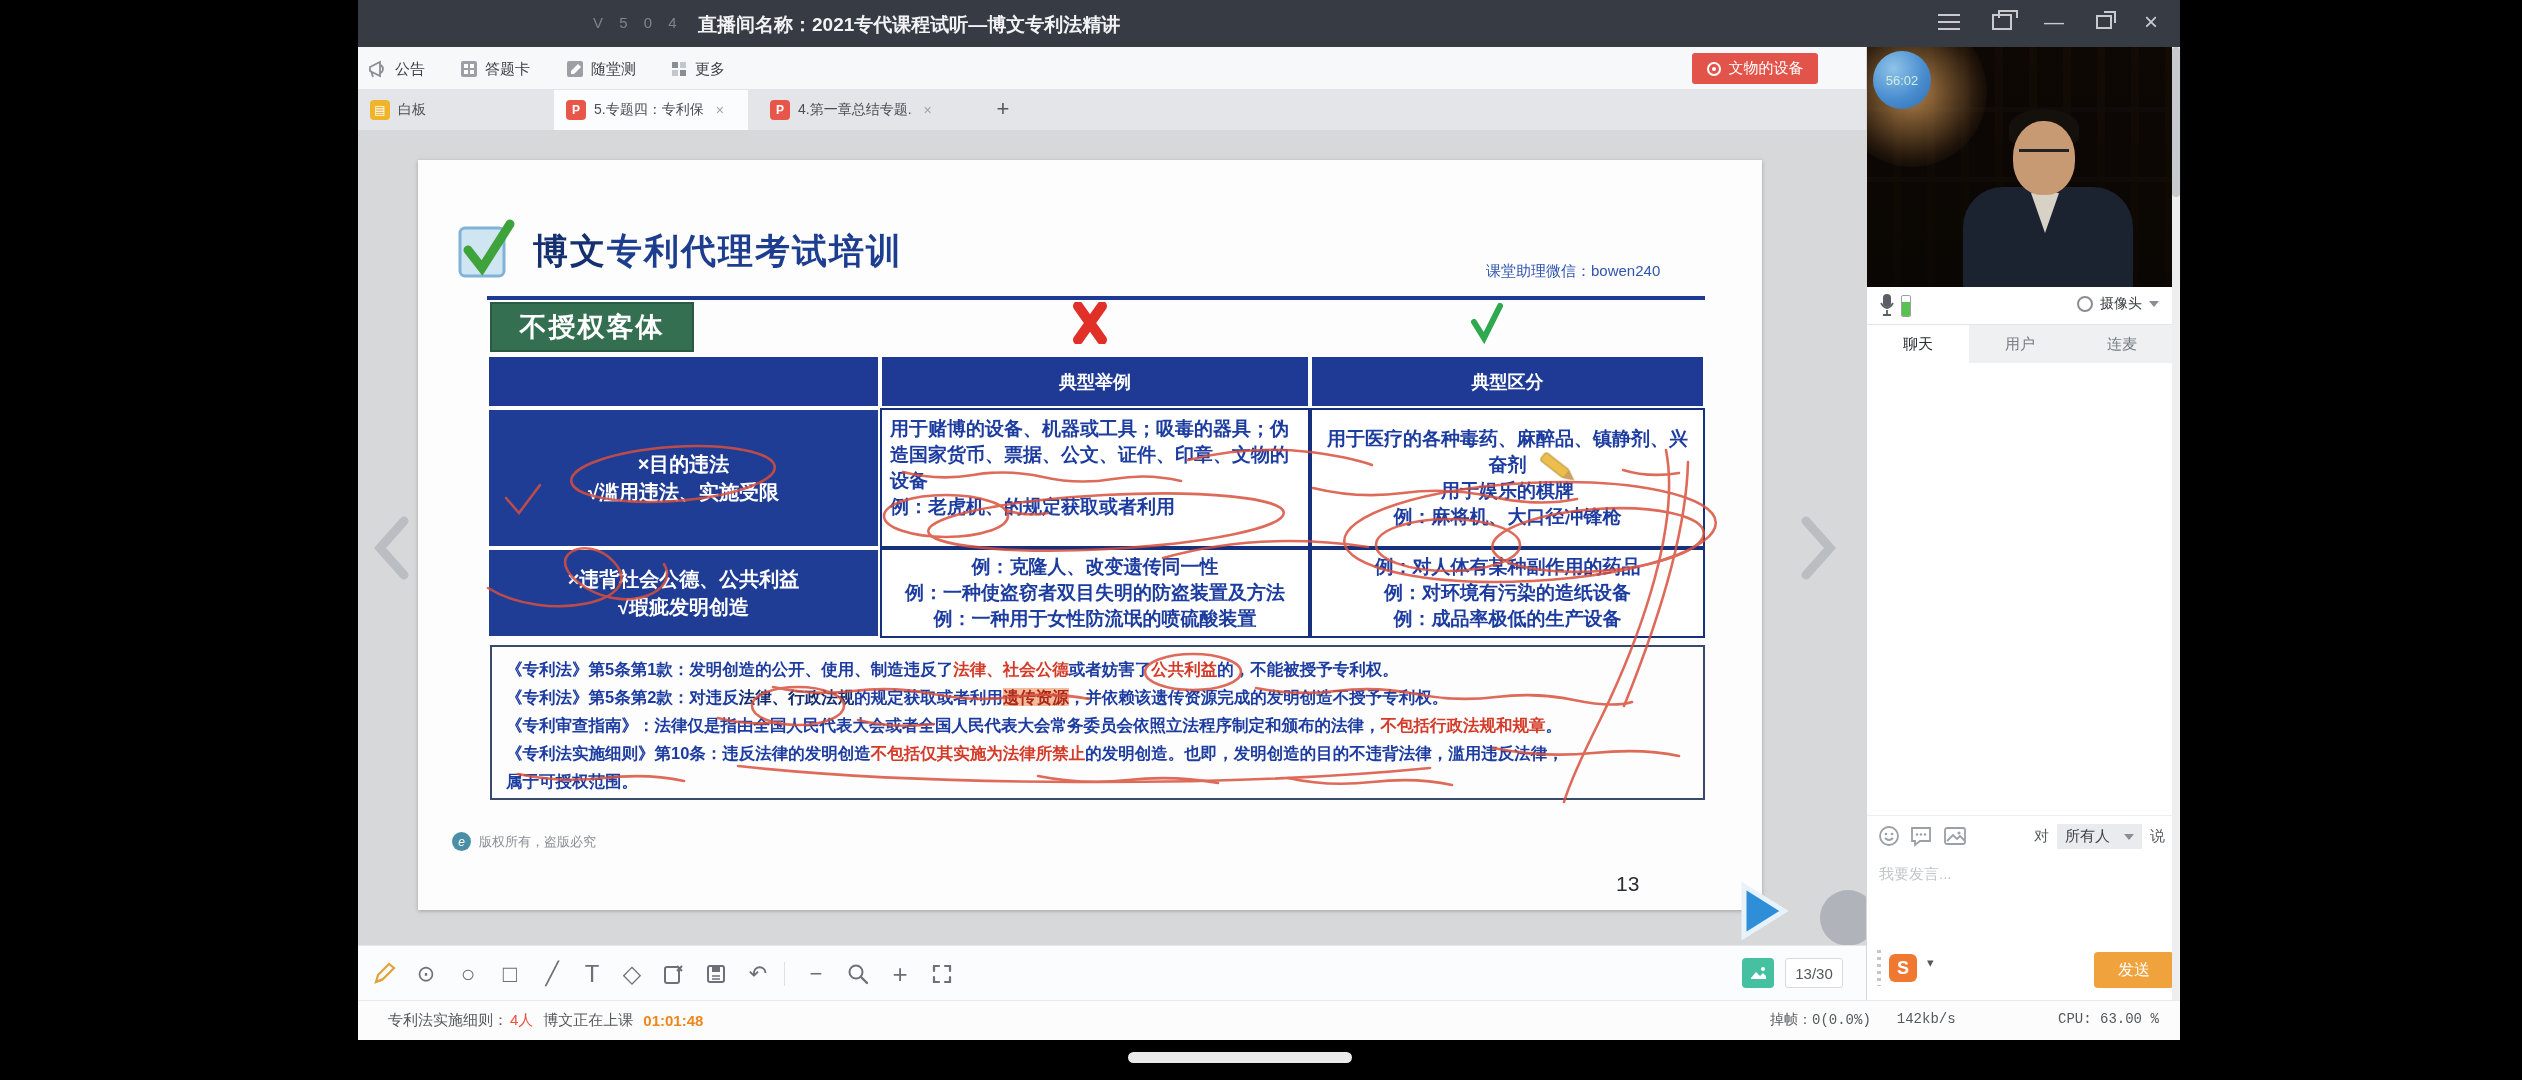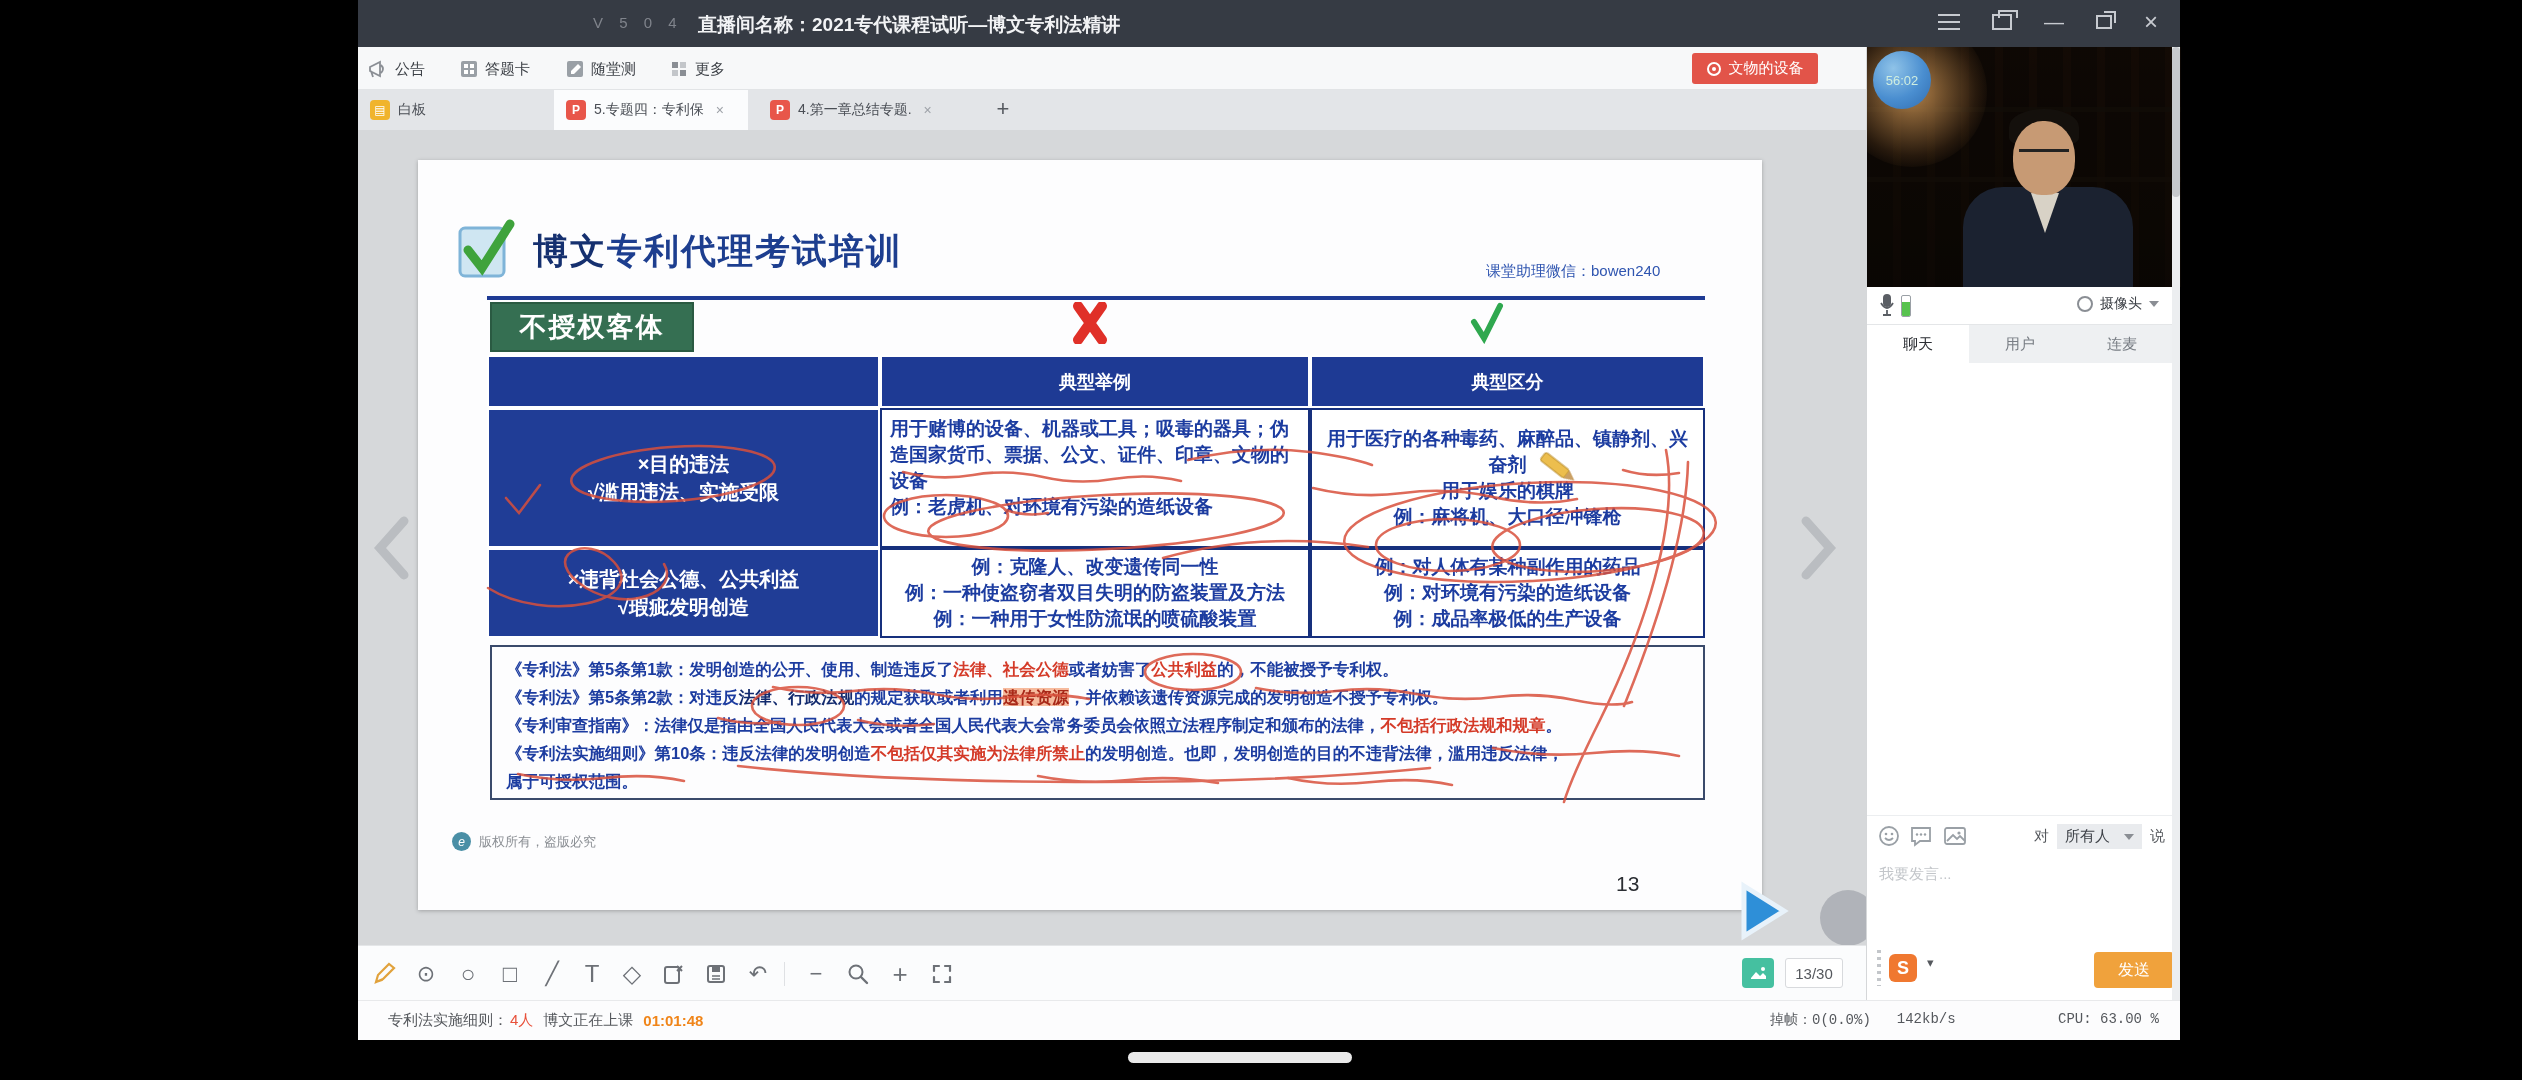--- a/index.html
+++ b/index.html
@@ -268,21 +268,21 @@
             <div class="tc c2 hdr">典型举例</div>
             <div class="tc c3 hdr">典型区分</div>
           </div>
           <div class="trow r1">
             <div class="tc c1">
               <div class="leftcell-line">×目的违法</div>
               <div class="leftcell-line">√滥用违法、实施受限</div>
             </div>
             <div class="tc c2 cellblue">
               <div>用于赌博的设备、机器或工具；吸毒的器具；伪造国家货币、票据、公文、证件、印章、文物的设备</div>
-              <div>例：老虎机、对环境有污染的造纸设备</div>
+              <div>例：老虎机、的规定获取或者利用</div>
             </div>
             <div class="tc c3 cellblue">
               <div class="midlines">
                 <div>用于医疗的各种毒药、麻醉品、镇静剂、兴奋剂</div>
                 <div>用于娱乐的棋牌</div>
                 <div>例：麻将机、大口径冲锋枪</div>
               </div>
             </div>
           </div>
           <div class="trow r2">

